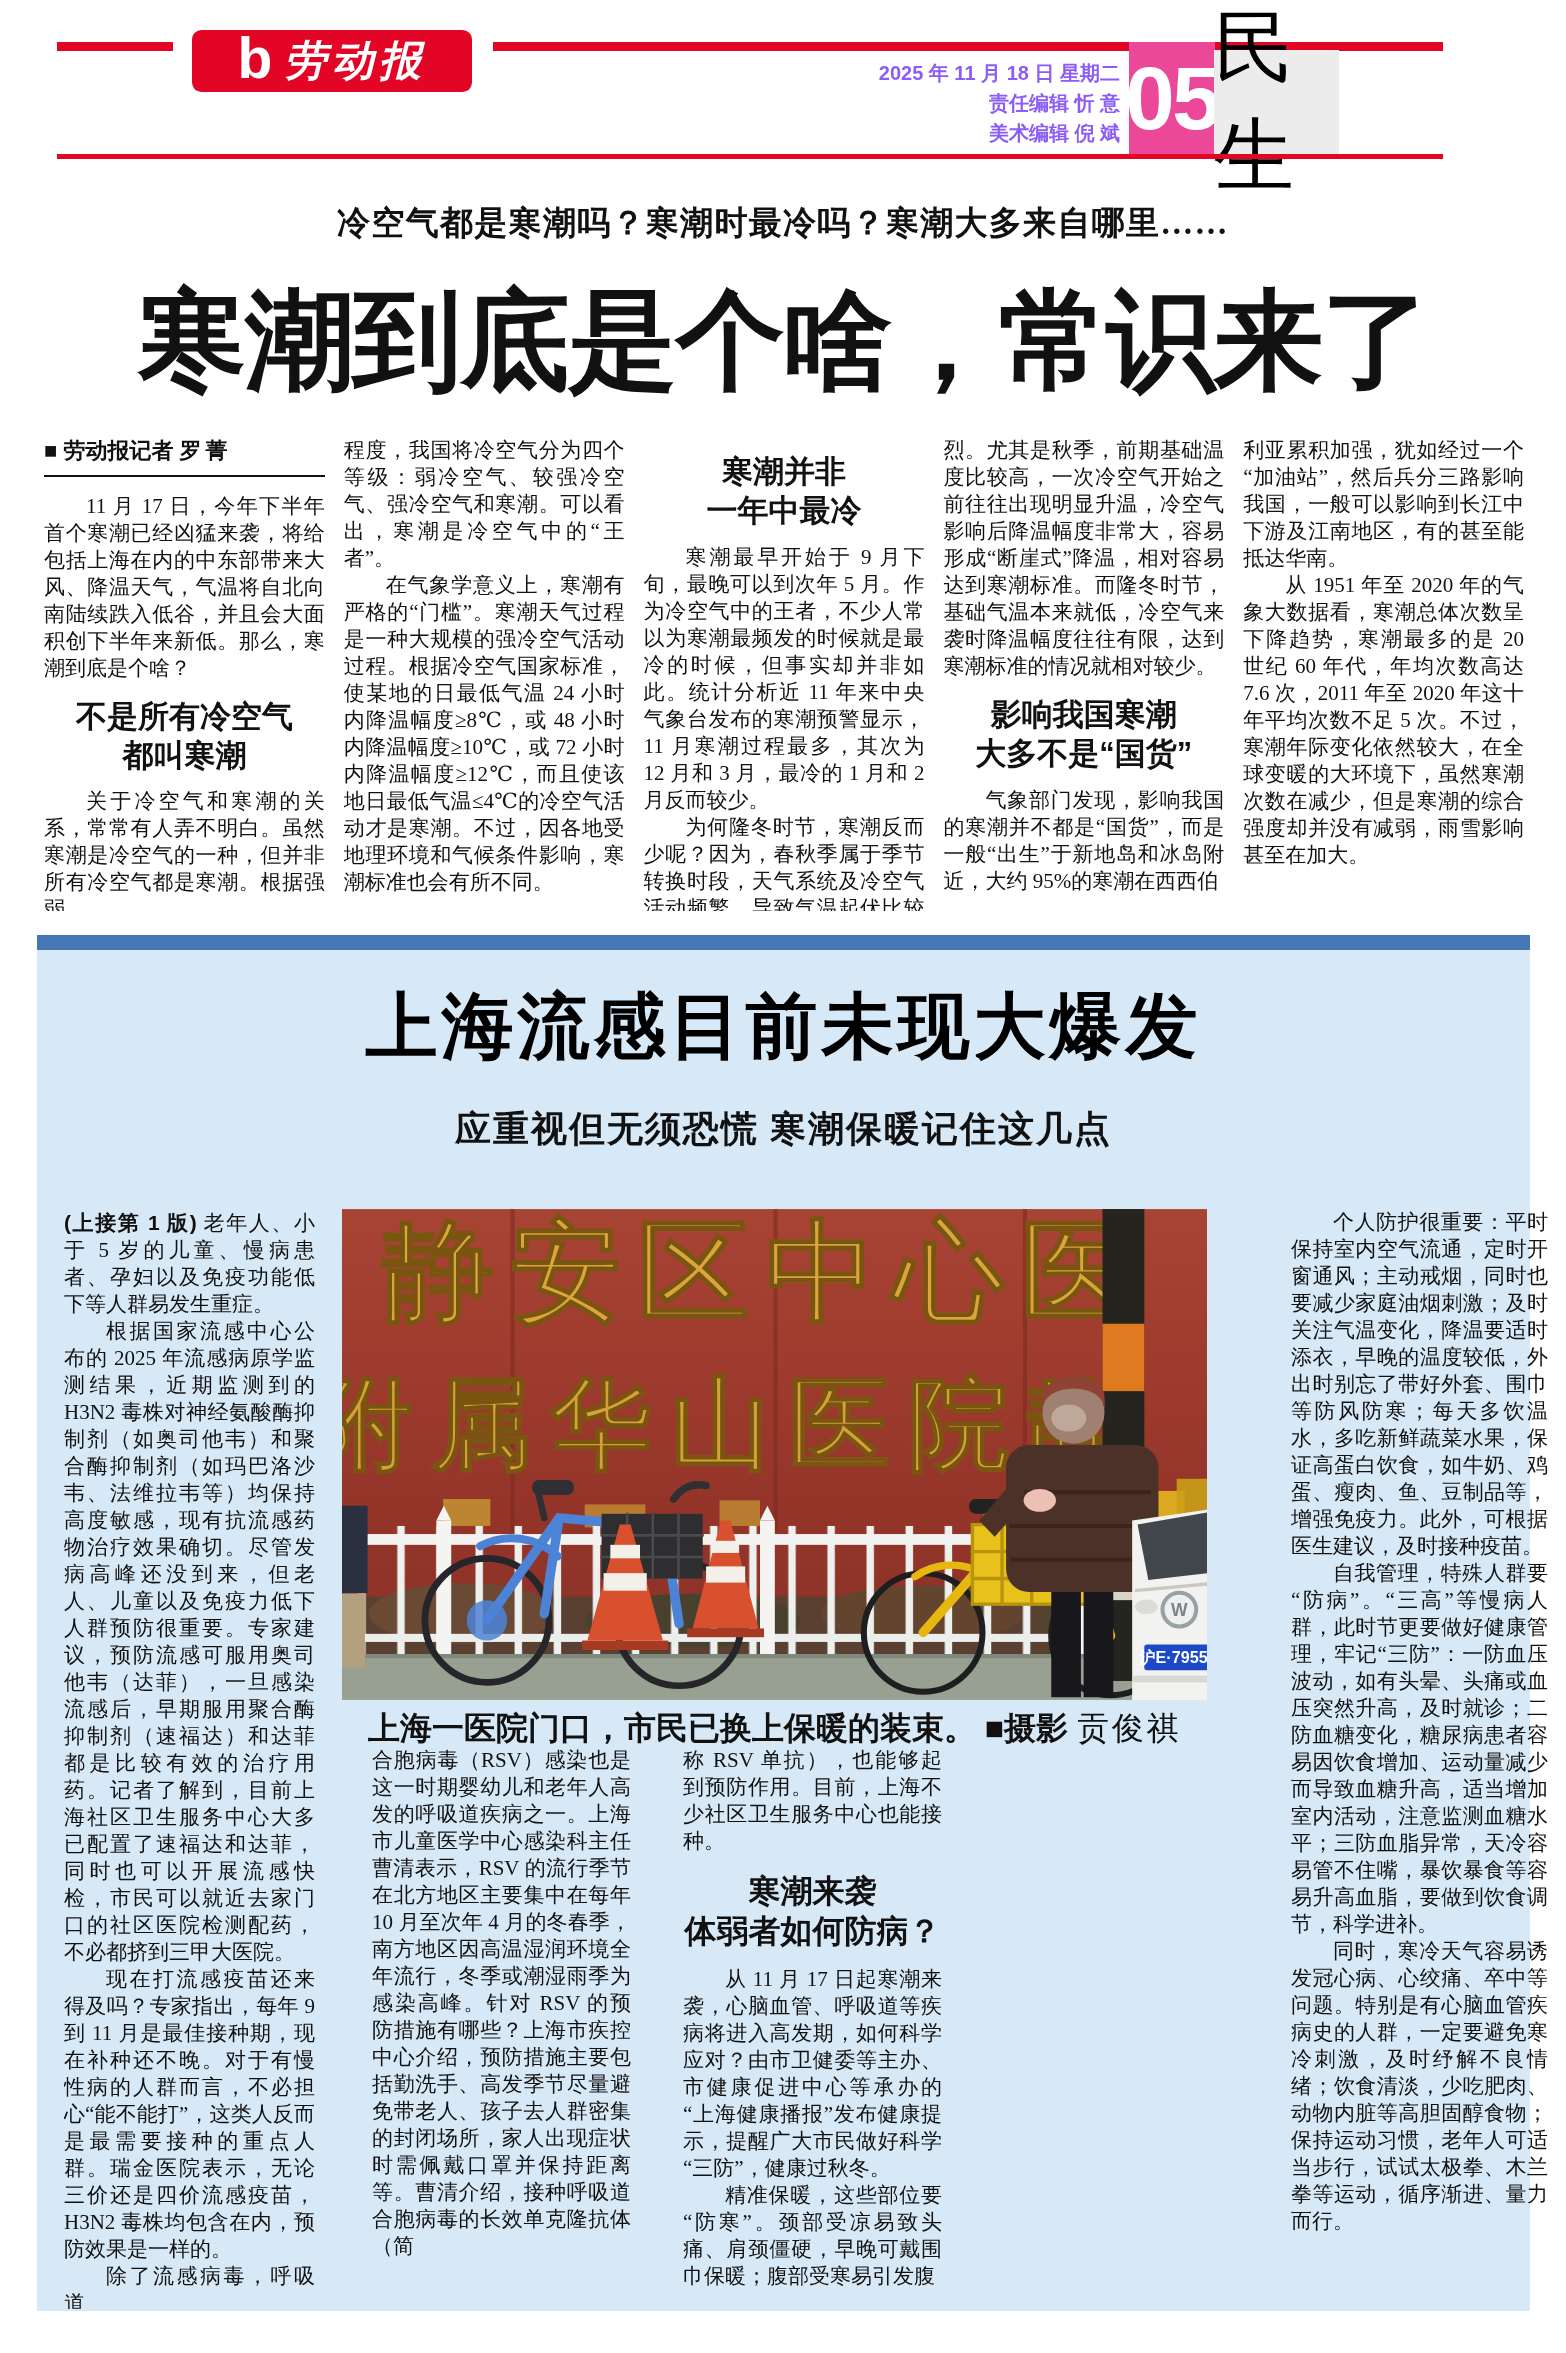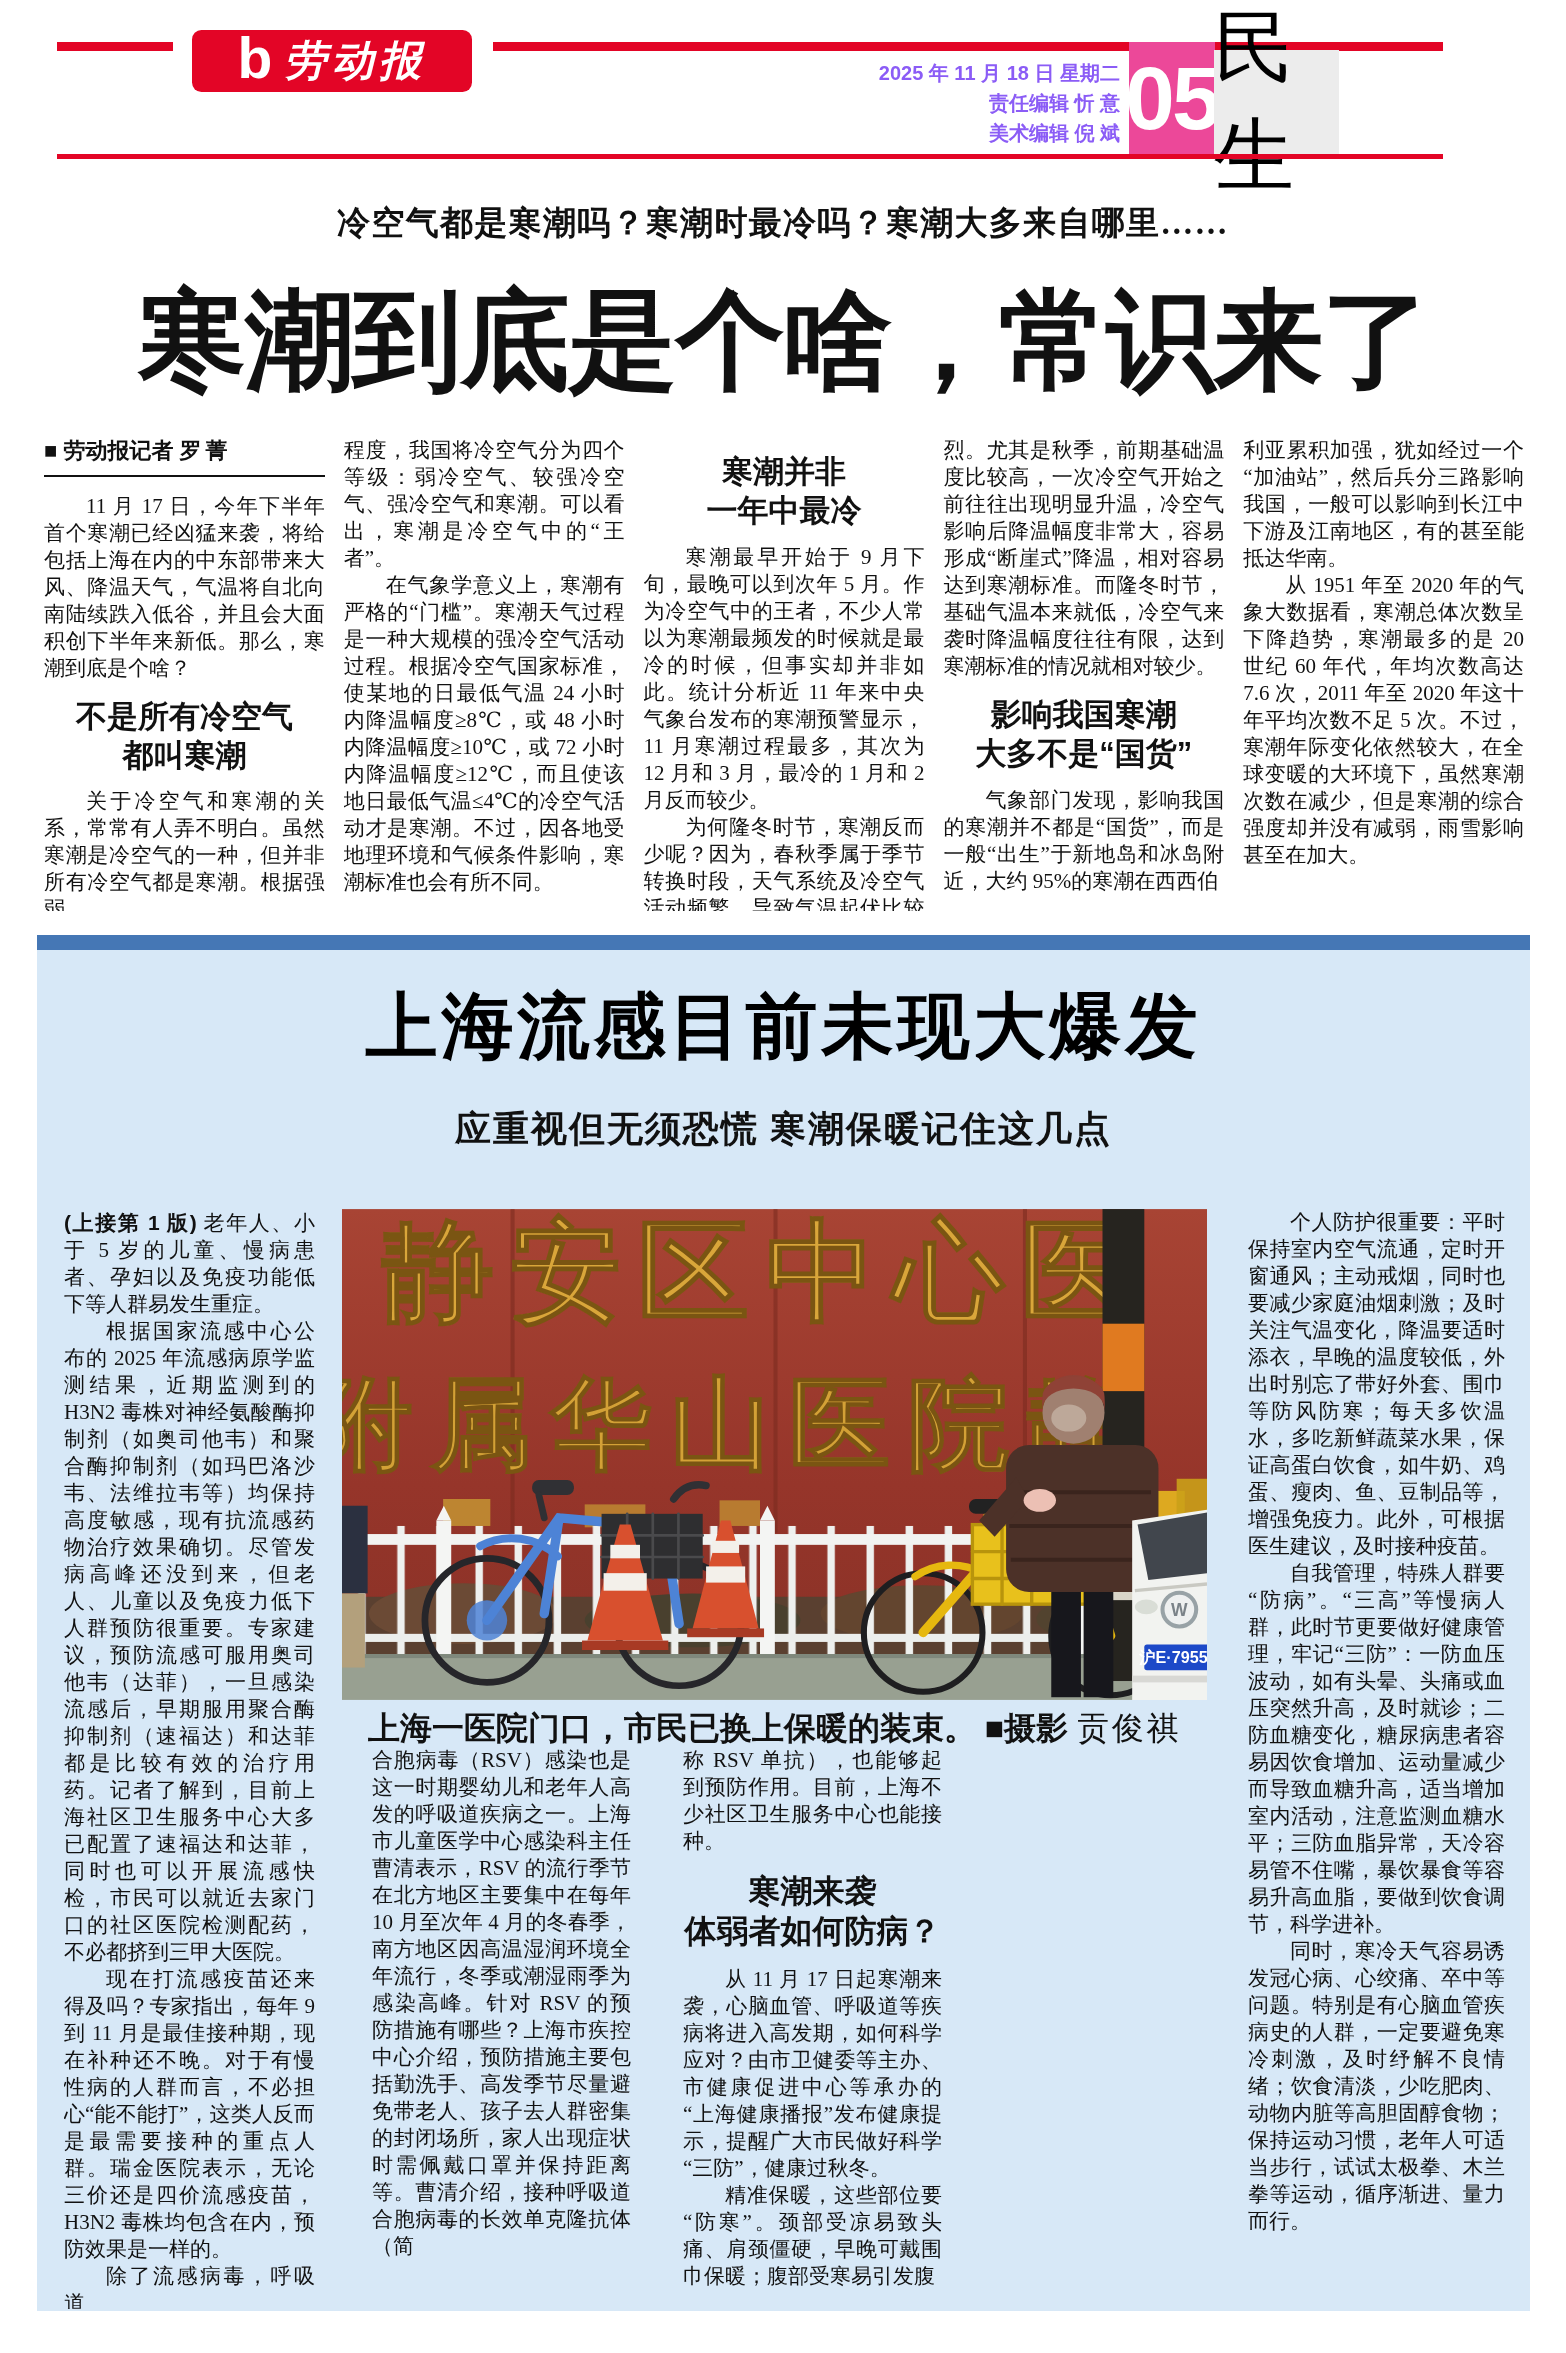--- a/index.html
+++ b/index.html
@@ -46,21 +46,21 @@
   .flu-title{position:absolute;left:0;top:44px;width:100%;text-align:center;
              font-size:72px;font-weight:900;letter-spacing:4px;color:#000;}
   .flu-sub{position:absolute;left:0;top:170px;width:100%;text-align:center;
            font-size:36px;font-weight:bold;letter-spacing:2px;}
   .fcol{position:absolute;font-size:21px;line-height:27px;text-align:justify;overflow:hidden;}
   .fcol p{margin:0;text-indent:2em;}
   .fcol p.noindent{text-indent:0;}
   .fcol .subhead{font-size:32px;line-height:40px;margin:16px 0 15px 0;}
   .lead-bold{font-family:"Liberation Sans","DejaVu Sans",sans-serif;font-weight:bold;}
   .col-left{left:27px;top:274px;width:251px;height:1100px;}
-  .col-right{left:1211px;top:274px;width:257px;height:1100px;}
+  .col-right{left:1254px;top:274px;width:257px;height:1100px;}
   .photo-wrap{position:absolute;left:305px;top:274px;width:865px;height:491px;}
   .caption{position:absolute;left:305px;top:772px;width:865px;text-align:center;
            font-family:"Liberation Sans","DejaVu Sans",sans-serif;font-weight:bold;font-size:32px;}
   .caption .credit-name{font-family:"Liberation Serif","DejaVu Serif",serif;font-weight:normal;letter-spacing:2.7px;}
   .col-mid-a{left:335px;top:812px;width:259px;height:566px;}
   .col-mid-b{left:646px;top:812px;width:259px;height:566px;}
   .col-mid-c{left:894px;top:812px;width:259px;height:566px;}
 </style>
 </head>
 <body>

